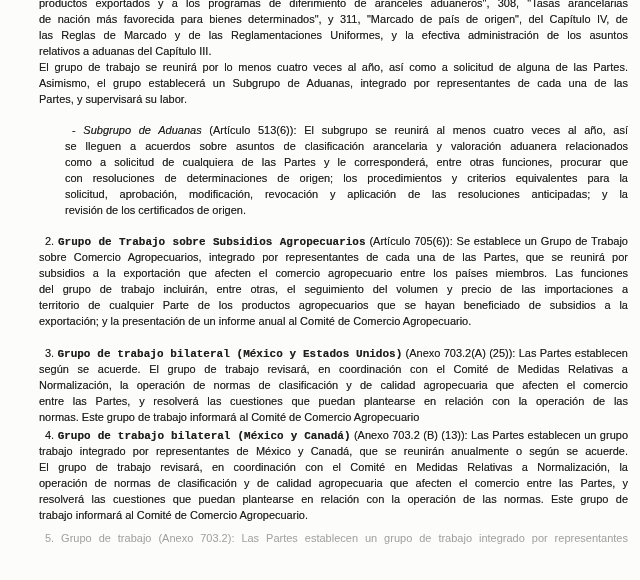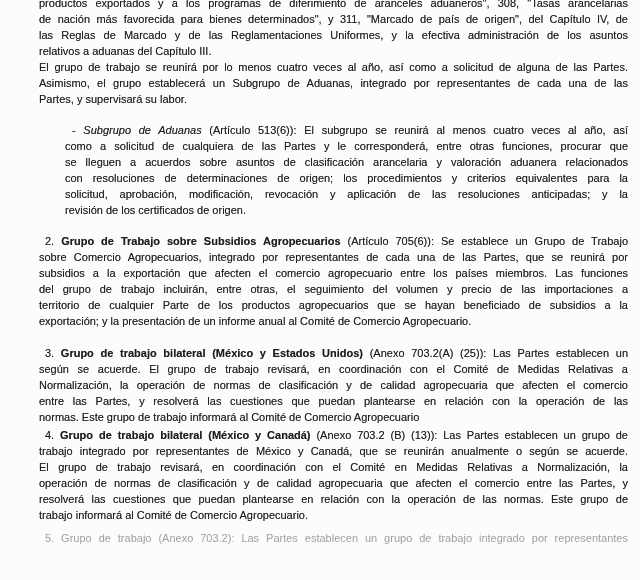--- a/index.html
+++ b/index.html
@@ -34,21 +34,21 @@
   .line {
     text-align: justify;
     text-align-last: justify;
     height: 16px;
     overflow: hidden;
     white-space: normal;
   }
   .line.last { text-align-last: left; }
   .line.findent { padding-left: 6px; }
   .para.indented .line.findent { padding-left: 7px; }
-  .line b { font-weight: bold; }
+  .line b { font-weight: bold; font-family: Liberation Mono, monospace; }
   .line i { font-style: italic; }
   .para.clipped {
     color: #9f9f9f;
     text-shadow: none;
   }
 </style>
 </head>
 <body>
 
 <div class="doc">
@@ -58,22 +58,22 @@
       <div class="line"><span>las Reglas de Marcado y de las Reglamentaciones Uniformes, y la efectiva administración de los asuntos</span></div>
       <div class="line last"><span>relativos a aduanas del Capítulo III.</span></div>
     </div>
     <div class="para">
       <div class="line"><span>El grupo de trabajo se reunirá por lo menos cuatro veces al año, así como a solicitud de alguna de las Partes.</span></div>
       <div class="line"><span>Asimismo, el grupo establecerá un Subgrupo de Aduanas, integrado por representantes de cada una de las</span></div>
       <div class="line last"><span>Partes, y supervisará su labor.</span></div>
     </div>
     <div class="para indented">
       <div class="line findent"><span>- </span><i>Subgrupo de Aduanas</i><span> (Artículo 513(6)): El subgrupo se reunirá al menos cuatro veces al año, así</span></div>
+      <div class="line"><span>se lleguen a acuerdos sobre asuntos de clasificación arancelaria y valoración aduanera relacionados</span></div>
       <div class="line"><span>como a solicitud de cualquiera de las Partes y le corresponderá, entre otras funciones, procurar que</span></div>
-      <div class="line"><span>se lleguen a acuerdos sobre asuntos de clasificación arancelaria y valoración aduanera relacionados</span></div>
       <div class="line"><span>con resoluciones de determinaciones de origen; los procedimientos y criterios equivalentes para la</span></div>
       <div class="line"><span>solicitud, aprobación, modificación, revocación y aplicación de las resoluciones anticipadas; y la</span></div>
       <div class="line last"><span>revisión de los certificados de origen.</span></div>
     </div>
     <div class="para">
       <div class="line findent"><span>2. </span><b>Grupo de Trabajo sobre Subsidios Agropecuarios</b><span> (Artículo 705(6)): Se establece un Grupo de Trabajo</span></div>
       <div class="line"><span>sobre Comercio Agropecuarios, integrado por representantes de cada una de las Partes, que se reunirá por</span></div>
       <div class="line"><span>subsidios a la exportación que afecten el comercio agropecuario entre los países miembros. Las funciones</span></div>
       <div class="line"><span>del grupo de trabajo incluirán, entre otras, el seguimiento del volumen y precio de las importaciones a</span></div>
       <div class="line"><span>territorio de cualquier Parte de los productos agropecuarios que se hayan beneficiado de subsidios a la</span></div>

